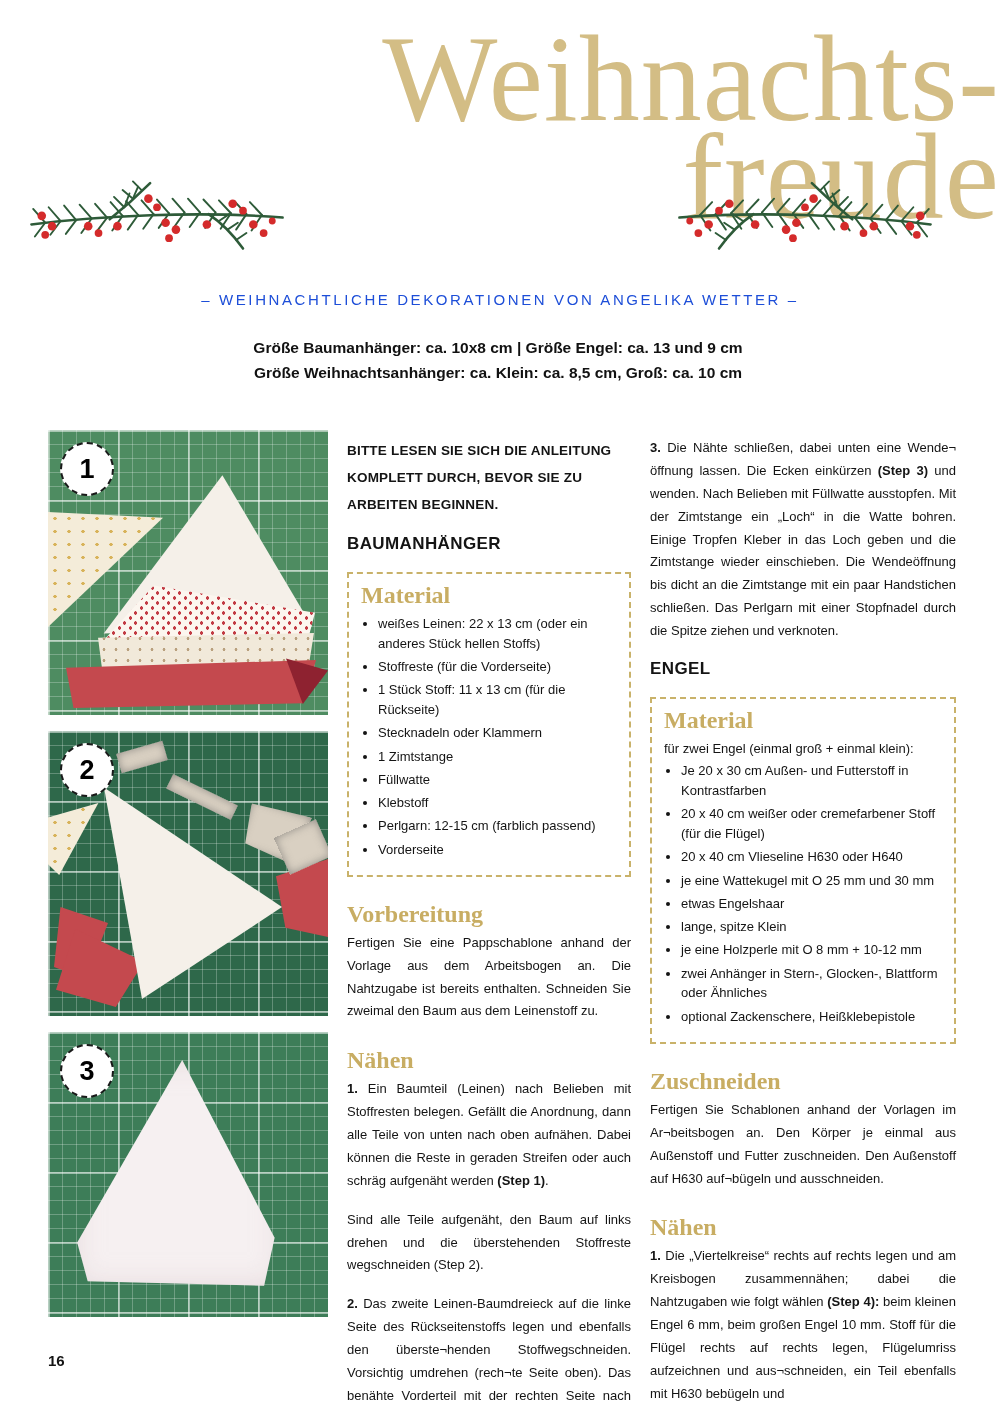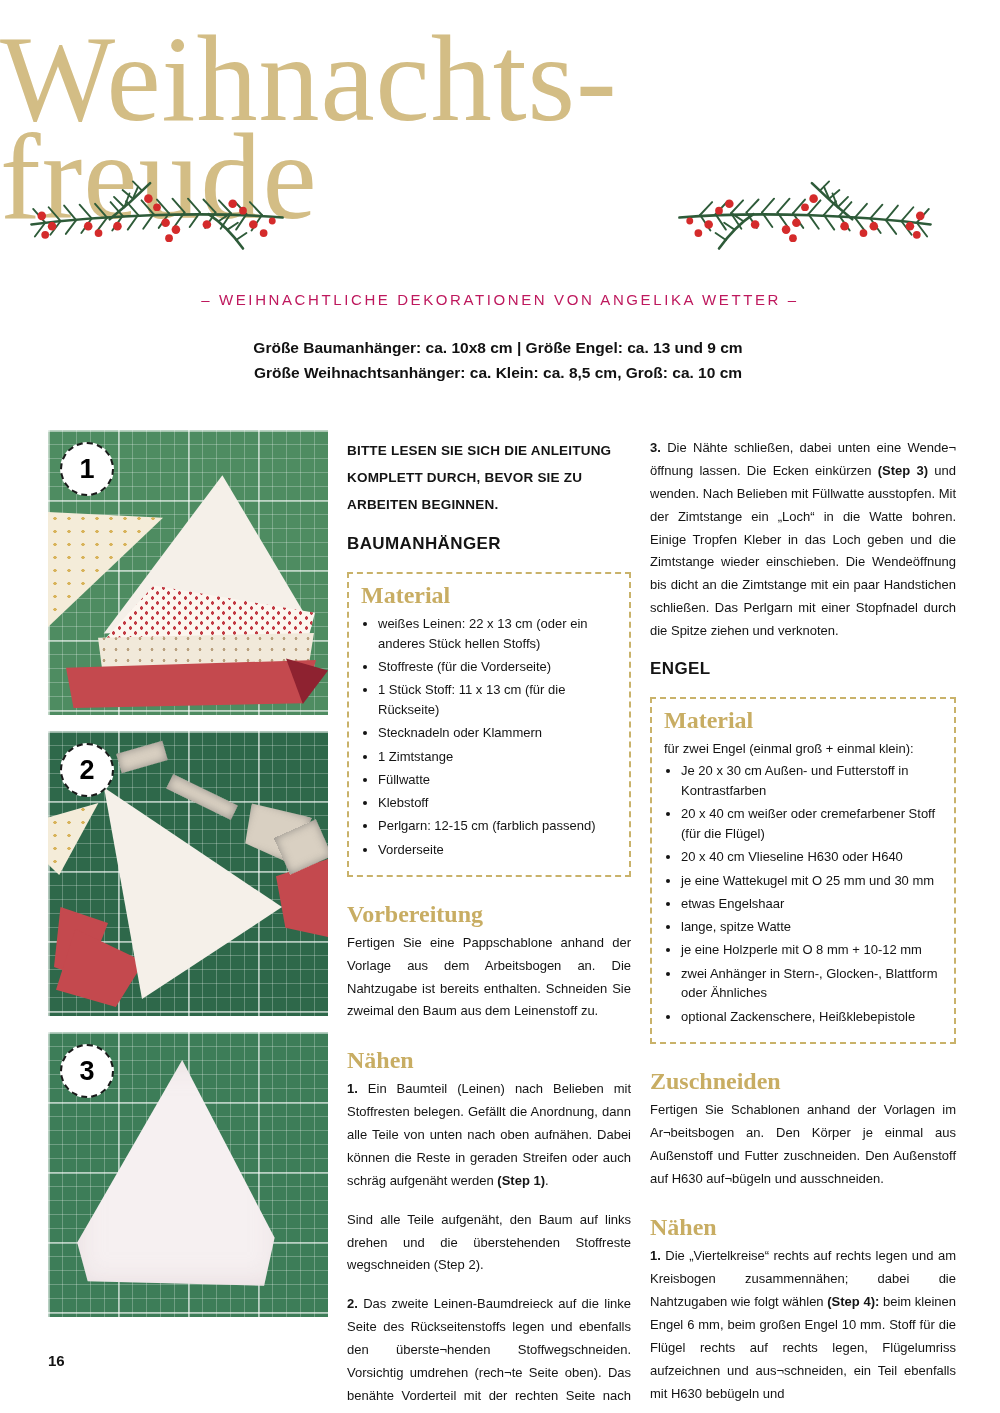--- a/index.html
+++ b/index.html
@@ -2,30 +2,30 @@
 <html lang="de"><head>
 <meta charset="utf-8">
 <style>
   html,body{margin:0;padding:0;background:#e8e8e8;}
   .page{
     position:relative;width:1000px;height:1413px;margin:0 auto;background:#ffffff;
     font-family:"Liberation Sans", sans-serif;color:#141414;overflow:hidden;
   }
   
   .title{
-    position:absolute;top:30px;left:0;right:0;text-align:left;
+    position:absolute;top:30px;left:0;right:0;text-align:right;
     font-family:"Liberation Serif", serif;color:#d3bd85;font-weight:400;
     font-size:122px;line-height:0.80;letter-spacing:1px;
   }
   .branch{position:absolute;top:170px;width:258px;height:96px;}
   .branch.left{left:28px;}
   .branch.right{left:676px;transform:scaleX(-1);}
   .subtitle{
     position:absolute;top:291px;left:0;right:0;text-align:center;
-    font-size:15px;letter-spacing:2.6px;color:#be185d;font-weight:400;
+    font-size:15px;letter-spacing:2.6px;color:#1d4ed8;font-weight:400;
   }
   .sizes{
     position:absolute;top:336px;left:0;right:4px;text-align:center;
     font-weight:bold;font-size:15.5px;line-height:1.6;color:#111;
   }
   
   .photos{position:absolute;left:48px;top:430px;width:280px;}
   .photo{position:relative;width:280px;height:285px;margin-bottom:16px;overflow:hidden;}
   .mat1{background-color:#4e8c61;}
   .mat2{background-color:#2e684a;}
@@ -290,21 +290,21 @@
 
     <div class="material-box">
       <div class="box-title">Material</div>
       <div class="box-intro">für zwei Engel (einmal groß + einmal klein):</div>
       <ul>
           <li>Je 20 x 30 cm Außen- und Futterstoff in Kontrastfarben</li>
           <li>20 x 40 cm weißer oder cremefarbener Stoff (für die Flügel)</li>
           <li>20 x 40 cm Vlieseline H630 oder H640</li>
           <li>je eine Wattekugel mit O 25 mm und 30 mm</li>
           <li>etwas Engelshaar</li>
-          <li>lange, spitze Watte</li>
+          <li>lange, spitze Klein</li>
           <li>je eine Holzperle mit O 8 mm + 10-12 mm</li>
           <li>zwei Anhänger in Stern-, Glocken-, Blattform oder Ähnliches</li>
           <li>optional Zackenschere, Heißklebepistole</li>
         </ul>
     </div>
 
     <h3 class="gold-heading">Zuschneiden</h3>
     <p class="body-text">Fertigen Sie Schablonen anhand der Vorlagen im Ar¬​beitsbogen an. Den Körper je einmal aus Außenstoff und Futter zuschneiden. Den Außenstoff auf H630 auf¬​bügeln und ausschneiden.</p>
 
     <h3 class="gold-heading">Nähen</h3>

